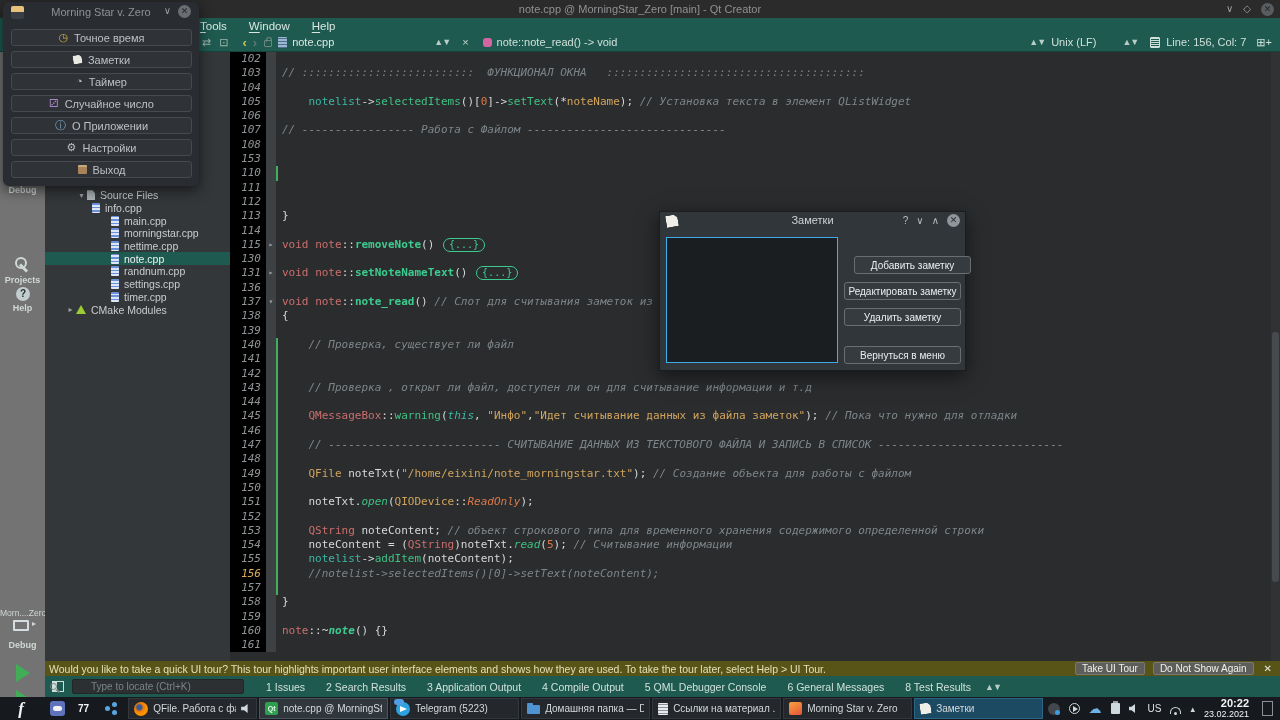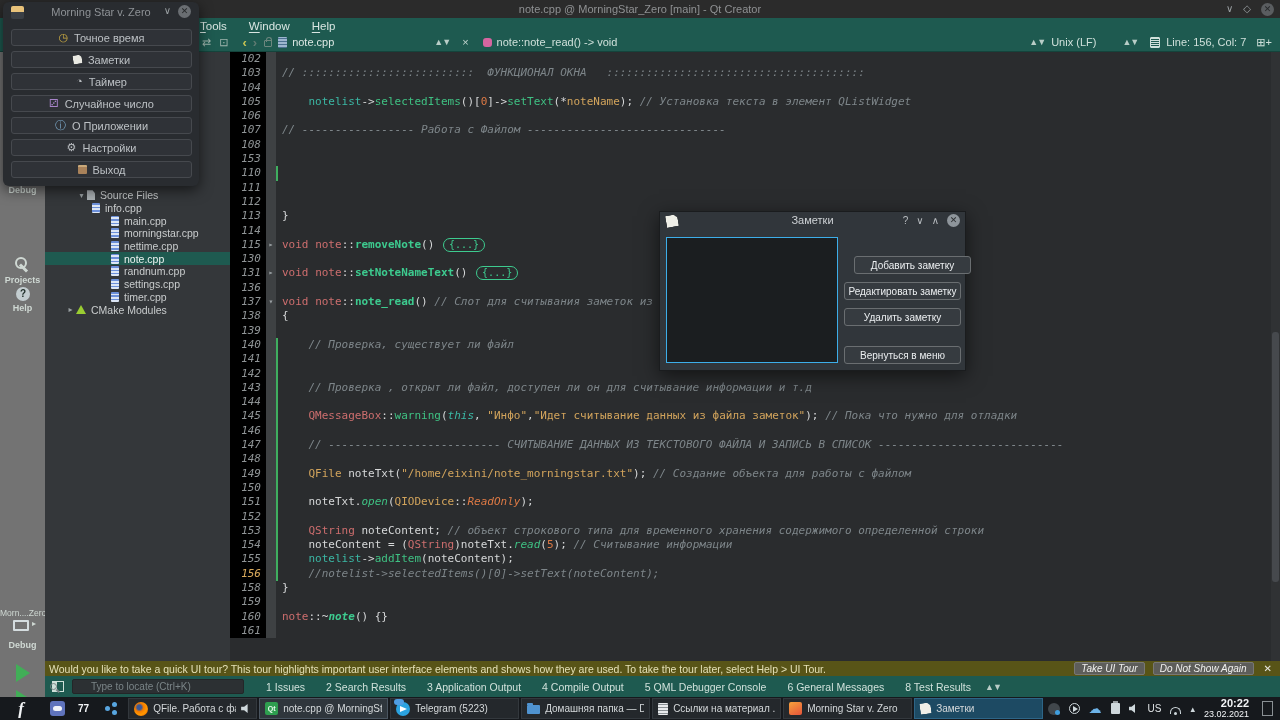--- a/index.html
+++ b/index.html
@@ -145,21 +145,21 @@
     display:flex; align-items:center; justify-content:center; white-space:nowrap; }
   .dlg-btn:nth-of-type(1) { top:44px;margin-left:10px; }
   .dlg-btn:nth-of-type(2) { top:70px; }
   .dlg-btn:nth-of-type(3) { top:96px; }
   .dlg-btn:nth-of-type(4) { top:134px; }
 
   
   #tourbar { left:45px; top:661px; width:1235px; height:15px; background:#585417;
     display:flex; align-items:center; font-size:10.5px; color:#e4e0b6; padding-left:4px; }
   .tour-btn { height:13px; background:#5d5d5a; border:1px solid #787874; border-radius:2px;
-    color:#f0f0ee; font-size:10px; display:flex; align-items:center; padding:0 6px; margin-left:8px; white-space:nowrap;font-style:italic; }
+    color:#f0f0ee; font-size:10px; display:flex; align-items:center; padding:0 6px; margin-left:8px; white-space:nowrap; }
   #tour-btns { margin-left:auto; display:flex; align-items:center; margin-right:4px; }
   .tour-x { color:#e8e8e2; font-size:10px; margin-left:10px; margin-right:4px; }
 
   
   #locatorbar { left:45px; top:676px; width:1235px; height:21px; background:#1e5a50;
     display:flex; align-items:center; }
   .panel-ico { width:12px; height:11px; border:1.5px solid #cfe0da; margin:0 8px 0 7px; position:relative; }
   .panel-ico::before { content:""; position:absolute; left:0; top:0; width:4px; height:100%; background:#cfe0da; }
   #locator-input { width:172px; height:15px; background:#2c3033; border:1px solid #232628; border-radius:2px;
     color:#cfd4d6; font-size:10px; padding-left:18px; outline:none; }
@@ -373,20 +373,21 @@
     <div class="crow vcs"><span class="lnum">147</span><span class="fmark"></span><span class="ctext"><span class="p">    </span><span class="c">// -------------------------- СЧИТЫВАНИЕ ДАННЫХ ИЗ ТЕКСТОВОГО ФАЙЛА И ЗАПИСЬ В СПИСОК ----------------------------</span></span></div>
     <div class="crow vcs"><span class="lnum">148</span><span class="fmark"></span><span class="ctext"></span></div>
     <div class="crow vcs"><span class="lnum">149</span><span class="fmark"></span><span class="ctext"><span class="p">    </span><span class="t">QFile</span><span class="p"> noteTxt(</span><span class="s">"/home/eixini/note_morningstar.txt"</span><span class="p">); </span><span class="c">// Создание объекта для работы с файлом</span></span></div>
     <div class="crow vcs"><span class="lnum">150</span><span class="fmark"></span><span class="ctext"></span></div>
     <div class="crow vcs"><span class="lnum">151</span><span class="fmark"></span><span class="ctext"><span class="p">    noteTxt.</span><span class="fi">open</span><span class="p">(</span><span class="t">QIODevice</span><span class="p">::</span><span class="ni">ReadOnly</span><span class="p">);</span></span></div>
     <div class="crow vcs"><span class="lnum">152</span><span class="fmark"></span><span class="ctext"></span></div>
     <div class="crow vcs"><span class="lnum">153</span><span class="fmark"></span><span class="ctext"><span class="p">    </span><span class="k">QString</span><span class="p"> noteContent; </span><span class="c">// объект строкового типа для временного хранения содержимого определенной строки</span></span></div>
     <div class="crow vcs"><span class="lnum">154</span><span class="fmark"></span><span class="ctext"><span class="p">    noteContent = (</span><span class="k">QString</span><span class="p">)noteTxt.</span><span class="fi">read</span><span class="p">(</span><span class="n">5</span><span class="p">); </span><span class="c">// Считывание информации</span></span></div>
     <div class="crow vcs"><span class="lnum">155</span><span class="fmark"></span><span class="ctext"><span class="p">    </span><span class="v">notelist</span><span class="p">-&gt;</span><span class="f">addItem</span><span class="p">(noteContent);</span></span></div>
     <div class="crow vcs"><span class="lnum cur">156</span><span class="fmark"></span><span class="ctext"><span class="p">    </span><span class="c">//notelist-&gt;selectedItems()[0]-&gt;setText(noteContent);</span></span></div>
+    <div class="crow vcs"><span class="lnum">157</span><span class="fmark"></span><span class="ctext"></span></div>
     <div class="crow"><span class="lnum">158</span><span class="fmark"></span><span class="ctext"><span class="p">}</span></span></div>
     <div class="crow"><span class="lnum">159</span><span class="fmark"></span><span class="ctext"></span></div>
     <div class="crow"><span class="lnum">160</span><span class="fmark"></span><span class="ctext"><span class="k">note</span><span class="p">::~</span><span class="fdi">note</span><span class="p">() {}</span></span></div>
     <div class="crow"><span class="lnum">161</span><span class="fmark"></span><span class="ctext"></span></div>
   </div>
 <div class="abs" id="scrollbar">
     <span id="scroll-handle"></span>
   </div>
 
 <div class="abs" id="floatmenu">

